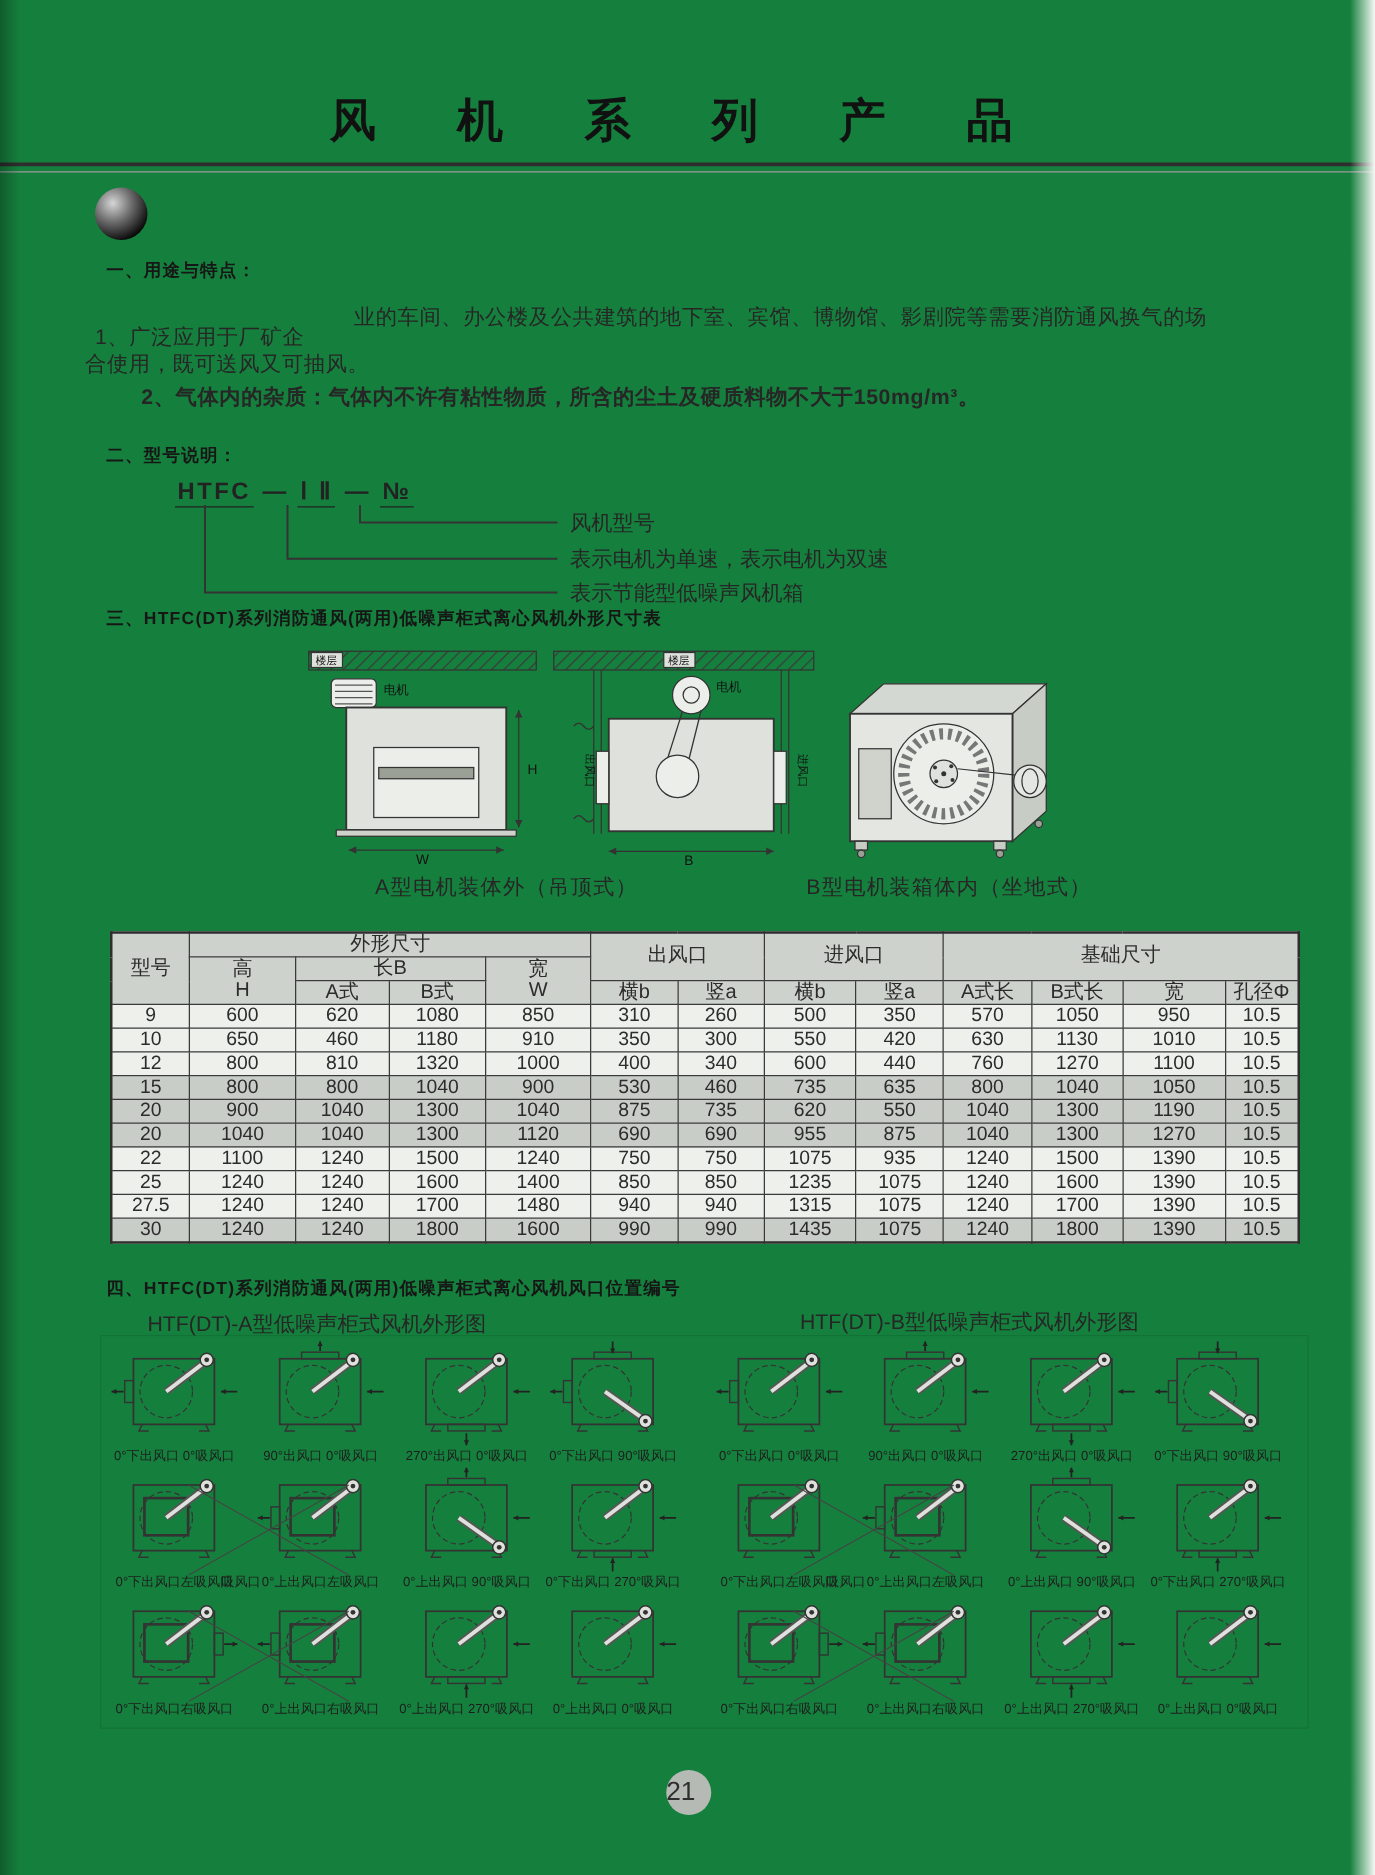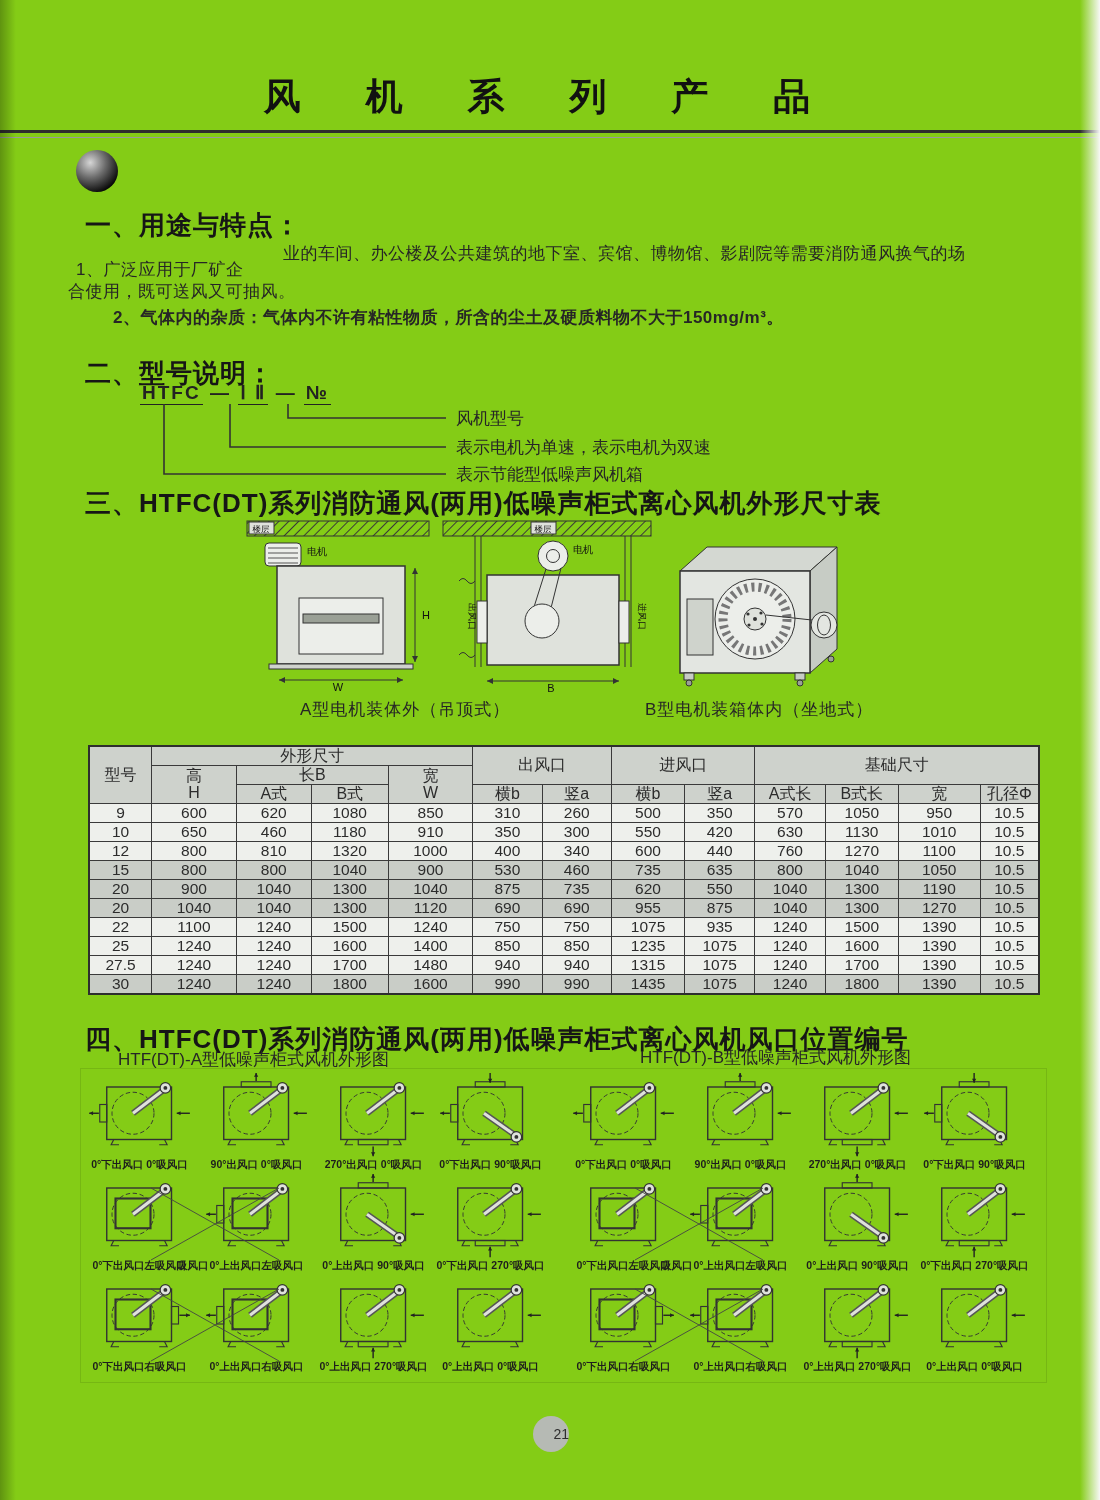--- a/index.html
+++ b/index.html
@@ -1,58 +1,58 @@
 <!DOCTYPE html>
 <html><head>
 <meta charset="utf-8">
 <style>
   html,body{margin:0;padding:0;background:#cfd2cc;}
-  .page{position:relative;width:1100px;height:1500px;margin:0 auto;background:#84cc16;
+  .page{position:relative;width:1100px;height:1500px;margin:0 auto;background:#15803d;
         font-family:"Liberation Sans",sans-serif;color:#222;overflow:hidden;}
   .page::before{content:"";position:absolute;left:0;top:0;bottom:0;width:16px;
         background:linear-gradient(90deg,rgba(0,0,0,.28),rgba(0,0,0,0));pointer-events:none;z-index:9;}
   .page::after{content:"";position:absolute;right:0;top:0;bottom:0;width:20px;
         background:linear-gradient(270deg,#f7f8f6,rgba(247,248,246,0));pointer-events:none;z-index:9;}
   .abs{position:absolute;}
   .doc-title{left:0;right:0;top:72px;text-align:center;font-family:"DejaVu Serif",serif;
         font-weight:bold;font-size:37px;letter-spacing:26px;color:#111;}
   .rule{left:0;right:0;top:130px;height:4px;border-top:3px solid #2e2e2e;border-bottom:1px solid #9a9a9a;}
   .banner-sphere{left:76px;top:150px;width:42px;height:42px;border-radius:50%;
         background:radial-gradient(circle at 34% 30%,#d6d6d6,#6b6b6b 38%,#050505 78%);}
   .banner-bar{left:112px;top:153px;width:860px;height:38px;
         background:linear-gradient(90deg,#0c0c0c 0%,#161616 52%,#5c5c5c 78%,#9f9f9f 100%);
         color:#fff;font-weight:bold;font-size:25px;line-height:38px;padding-left:14px;box-sizing:border-box;
         letter-spacing:1px;}
-  .h-sec{font-weight:bold;font-size:26px;color:#161616;letter-spacing:1px;}
+  .h-sec{font-weight:bold;font-size:14px;color:#161616;letter-spacing:1px;}
   .body-txt{font-size:17px;color:#262626;letter-spacing:0.5px;white-space:nowrap;}
   .model-line{font-size:19px;font-weight:bold;letter-spacing:2px;color:#222;}
   .model-line .u{border-bottom:1.6px solid #222;padding:0 2px 1px 2px;}
   .model-desc{font-size:17px;color:#262626;white-space:nowrap;}
   .caption{font-size:17px;color:#262626;letter-spacing:1px;}
   
   table.dims{border-collapse:collapse;table-layout:fixed;width:952px;background:#eef0ec;}
   table.dims th,table.dims td{border:1px solid #3a3a3a;text-align:center;vertical-align:middle;
         font-size:15.5px;color:#2c2c2c;padding:0;height:18px;line-height:1.05;}
   table.dims th{background:#ced2cc;font-weight:normal;font-size:16px;}
   table.dims .stack span{display:block;}
   table.dims{border:2px solid #2e2e2e;}
   tr.shade td{background:#c9cdc7;}
   .note-line{font-size:16px;color:#262626;white-space:nowrap;}
   .subcap{font-size:17px;color:#262626;}
   
-  .fan-grid{left:80px;top:1068px;width:965px;border:1px solid rgba(0,0,0,0.10);padding:4px 0 6px 0;font-weight:bold;}
+  .fan-grid{left:80px;top:1068px;width:965px;border:1px solid rgba(0,0,0,0.10);padding:4px 0 6px 0;}
   .fan-row{display:flex;align-items:flex-end;position:relative;margin-bottom:2px;}
   .fan-group{display:flex;position:relative;width:468px;}
   .fan-group.b{margin-left:16px;}
   .fan-cell{width:117px;display:flex;flex-direction:column;align-items:center;}
   .fan-label{font-size:10.5px;color:#1d1d1d;white-space:nowrap;margin-top:1px;}
   .cross-label{position:absolute;font-size:10.5px;color:#1d1d1d;bottom:0;left:96px;white-space:nowrap;}
   svg.cross{position:absolute;left:30px;top:6px;pointer-events:none;}
   .badge{left:533px;top:1416px;width:36px;height:36px;border-radius:50%;background:#b6bab4;
-        color:#2e2e2e;font-size:14px;text-align:right;line-height:36px;}
+        color:#2e2e2e;font-size:21px;text-align:left;line-height:36px;}
 </style>
 </head>
 <body>
 
 <div class="page">
 
   <div class="abs doc-title">风 机 系 列 产 品</div>
   <div class="abs rule"></div>
 
   <div class="abs banner-sphere"></div>

